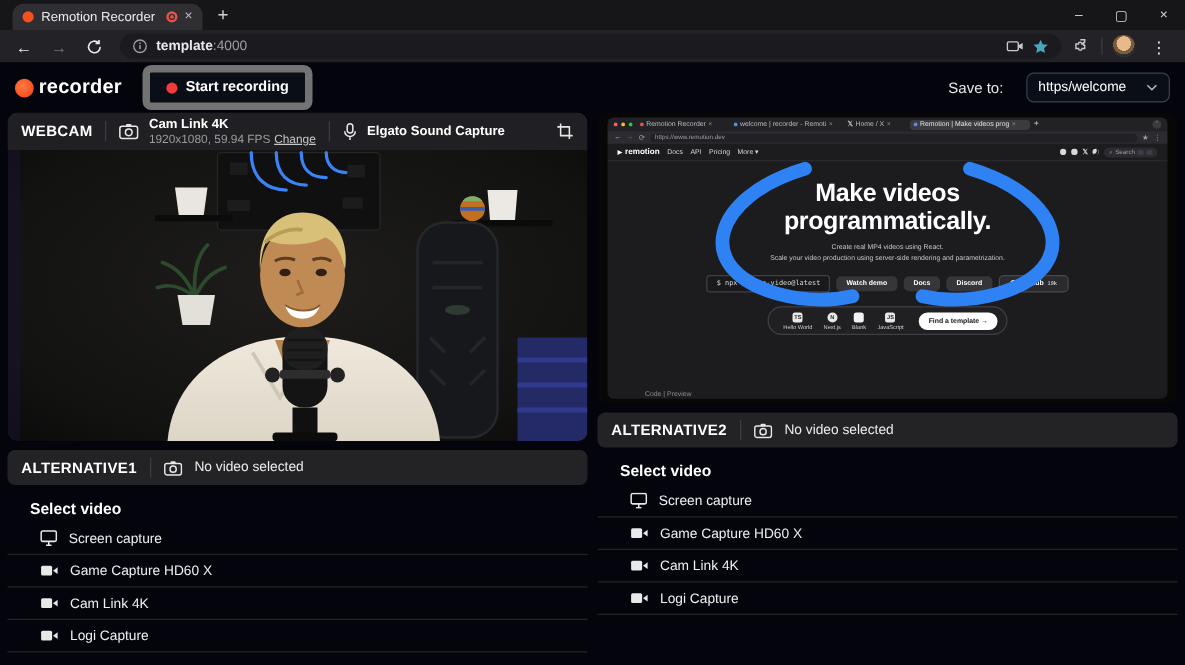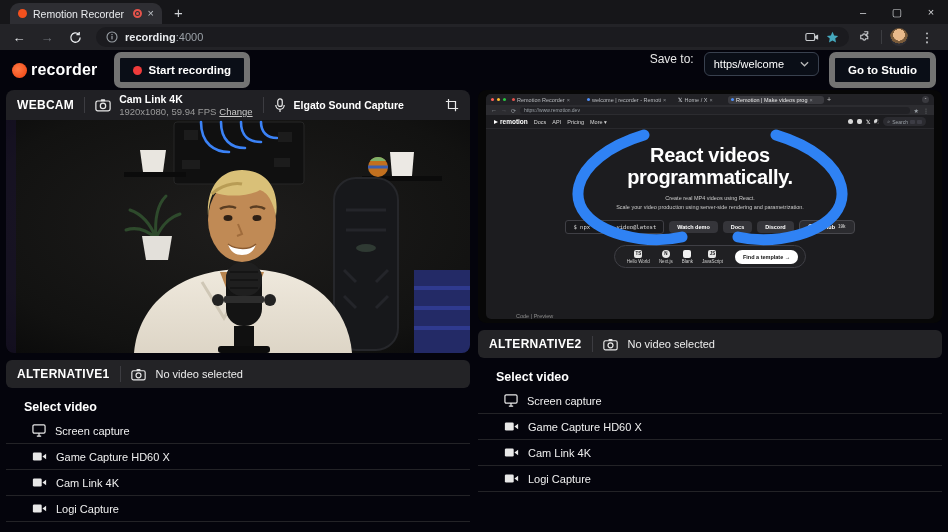--- a/index.html
+++ b/index.html
@@ -39,21 +39,21 @@
   
   .app { height:482px; background:#04040c; }
   .app-header { height:40px; display:flex; align-items:center; padding:0 12px; gap:16px; }
   .brand { display:flex; align-items:center; gap:4px; }
   .brand-dot { width:15px; height:15px; border-radius:50%;
                background:radial-gradient(circle at 40% 40%, #ff7a45, #f4511e 70%); }
   .brand-name { font-size:16px; font-weight:800; color:#fff; letter-spacing:.2px; }
   .btn { display:flex; align-items:center; gap:7px; background:#0a0e17; border:6px solid #737373;
          border-radius:7px; padding:6px 13px; color:#fff; font-size:11.5px; font-weight:600; cursor:default; }
   .rec-dot { width:9px; height:9px; border-radius:50%; background:#ef3b3b; }
-  .header-right { margin-left:auto; display:flex; align-items:flex-start; gap:10px; }
+  .header-right { margin-left:auto; display:flex; align-items:center; gap:18px; }
   .saveto-label { font-size:12px; color:#e8e8e8; }
   .select { display:flex; align-items:center; gap:16px; background:#0a0e17; border:1px solid #39414f;
             border-radius:6px; padding:5px 9px; color:#fff; font-size:11px; }
 
   .cols { display:flex; gap:8px; padding:0 6px; }
   .col { width:464px; }
 
   .panel { border-radius:8px; overflow:hidden; }
   .panel-header { height:30px; background:#202024; display:flex; align-items:center; padding:0 11px; gap:10px; }
   .p-label { font-size:12px; font-weight:700; color:#fff; letter-spacing:.3px; }
@@ -157,21 +157,21 @@
       <svg width="13" height="13" viewBox="0 0 14 14">
           <path d="M12 7a5 5 0 1 1-1.5-3.5M11 1v3h-3" fill="none" stroke="#e8eaed" stroke-width="1.4"></path>
         </svg>
     </div>
     <div class="omnibox">
       <svg width="12" height="12" viewBox="0 0 12 12">
           <circle cx="6" cy="6" r="5" fill="none" stroke="#9aa0a6" stroke-width="1.1"></circle>
           <rect x="5.4" y="5" width="1.2" height="3.4" fill="#9aa0a6"></rect>
           <rect x="5.4" y="3" width="1.2" height="1.2" fill="#9aa0a6"></rect>
         </svg>
-      <span class="url"><b>recording</b><span class="port">:4000</span></span>
+      <span class="url"><b>template</b><span class="port">:4000</span></span>
       <span class="omni-spacer"></span>
       <svg width="14" height="12" viewBox="0 0 16 12">
           <rect x="1" y="2" width="10" height="8" rx="1.5" fill="none" stroke="#c7cacd" stroke-width="1.3"></rect>
           <path d="M11 5l4-2v6l-4-2z" fill="#c7cacd"></path>
         </svg>
       <svg width="13" height="13" viewBox="0 0 16 16">
           <path d="M8 1l2.1 4.4 4.9.6-3.6 3.3.9 4.8L8 11.7 3.7 14.1l.9-4.8L1 6l4.9-.6z" fill="#45a8bd"></path>
         </svg>
     </div>
     <div class="tb-right">
@@ -195,23 +195,20 @@
       <span class="rec-dot"></span>
       <span>Start recording</span>
     </div>
     <div class="header-right">
       <span class="saveto-label">Save to:</span>
       <div class="select">
         <span>https/welcome</span>
         <svg width="9" height="6" viewBox="0 0 10 6">
             <path d="M1 1l4 4 4-4" fill="none" stroke="#b9b9b9" stroke-width="1.4"></path>
           </svg>
-      </div>
-      <div class="btn" style="font-weight:700">
-        <span>Go to Studio</span>
       </div>
     </div>
   </div>
 
   <div class="cols">
 
     <div class="col">
       <div class="panel">
         <div class="panel-header">
           <span class="p-label">WEBCAM</span>
@@ -410,21 +407,21 @@
                     <span class="mkey"></span>
                     <span class="mkey"></span>
                   </span>
               </span>
             </div>
             <div class="hero">
               <svg class="hero-arcs" width="448" height="198" viewBox="0 0 448 198">
                 <path d="M158 6 C 84 28, 66 86, 136 106 C 158 112, 178 112, 196 108" fill="none" stroke="#2f82f4" stroke-width="11" stroke-linecap="round"></path>
                 <path d="M290 6 C 364 28, 382 86, 312 106 C 290 112, 270 112, 252 108" fill="none" stroke="#2f82f4" stroke-width="11" stroke-linecap="round"></path>
               </svg>
-              <div class="h1"><span>React videos</span><br><span>programmatically.</span></div>
+              <div class="h1"><span>Make videos</span><br><span>programmatically.</span></div>
               <div class="hsub"><span>Create real MP4 videos using React.</span><br><span>Scale your video production using server-side rendering and parametrization.</span></div>
               <div class="hbtns">
                 <span class="cmd">$ npx create-video@latest</span>
                 <span class="hbtn">Watch demo</span>
                 <span class="hbtn">Docs</span>
                 <span class="hbtn">Discord</span>
                 <span class="hbtn gh">
                     <span class="gh-oct"></span>
                     <span>GitHub</span>
                     <span class="gh-n">19k</span>

